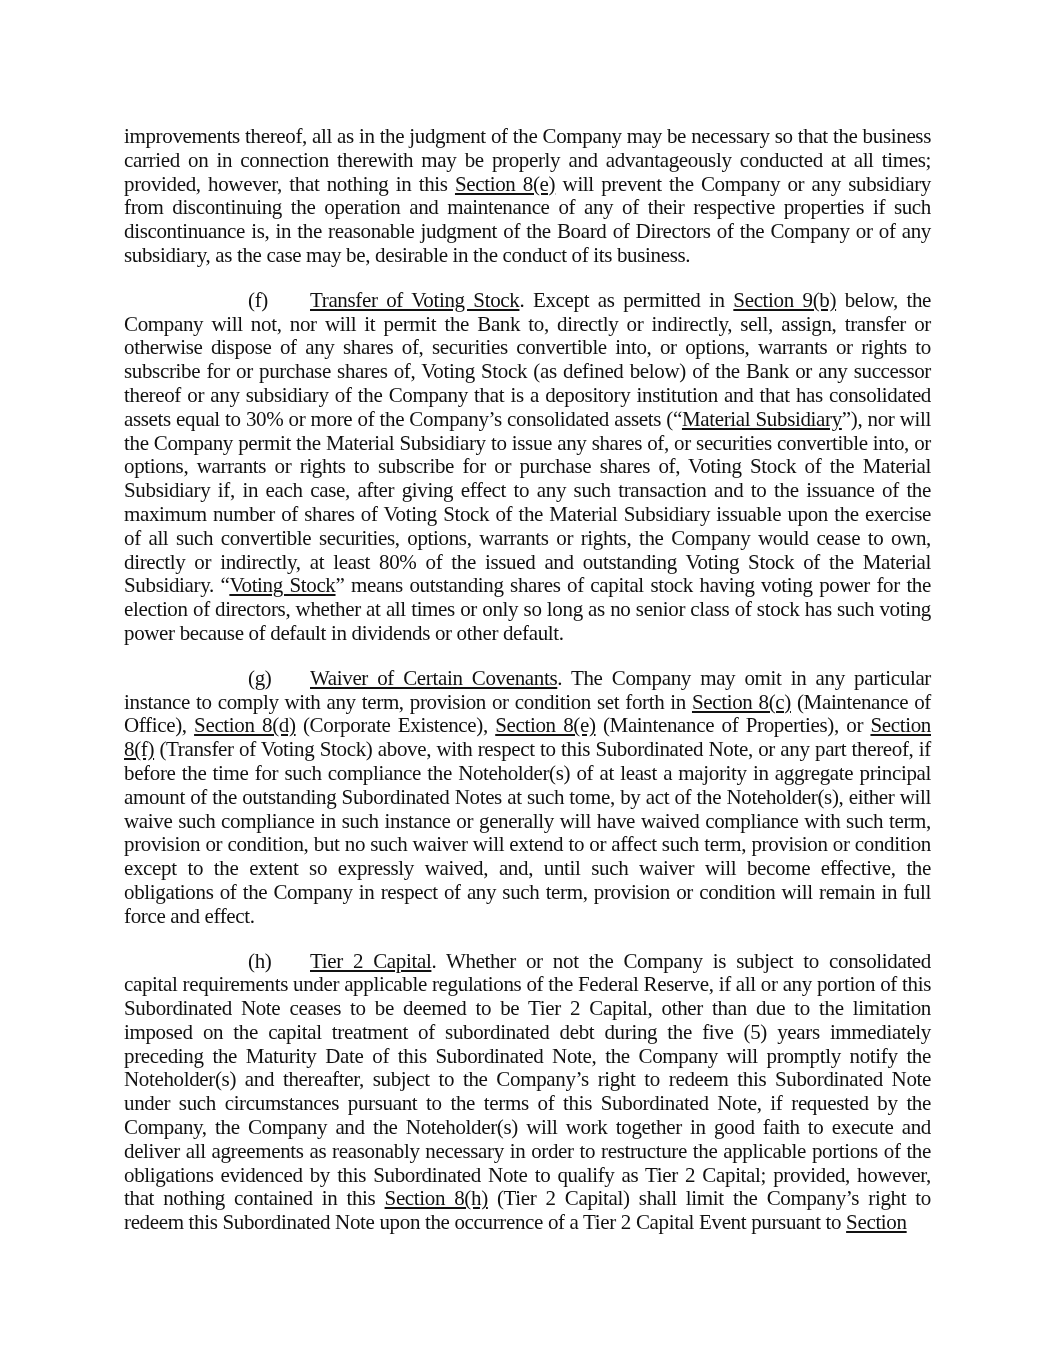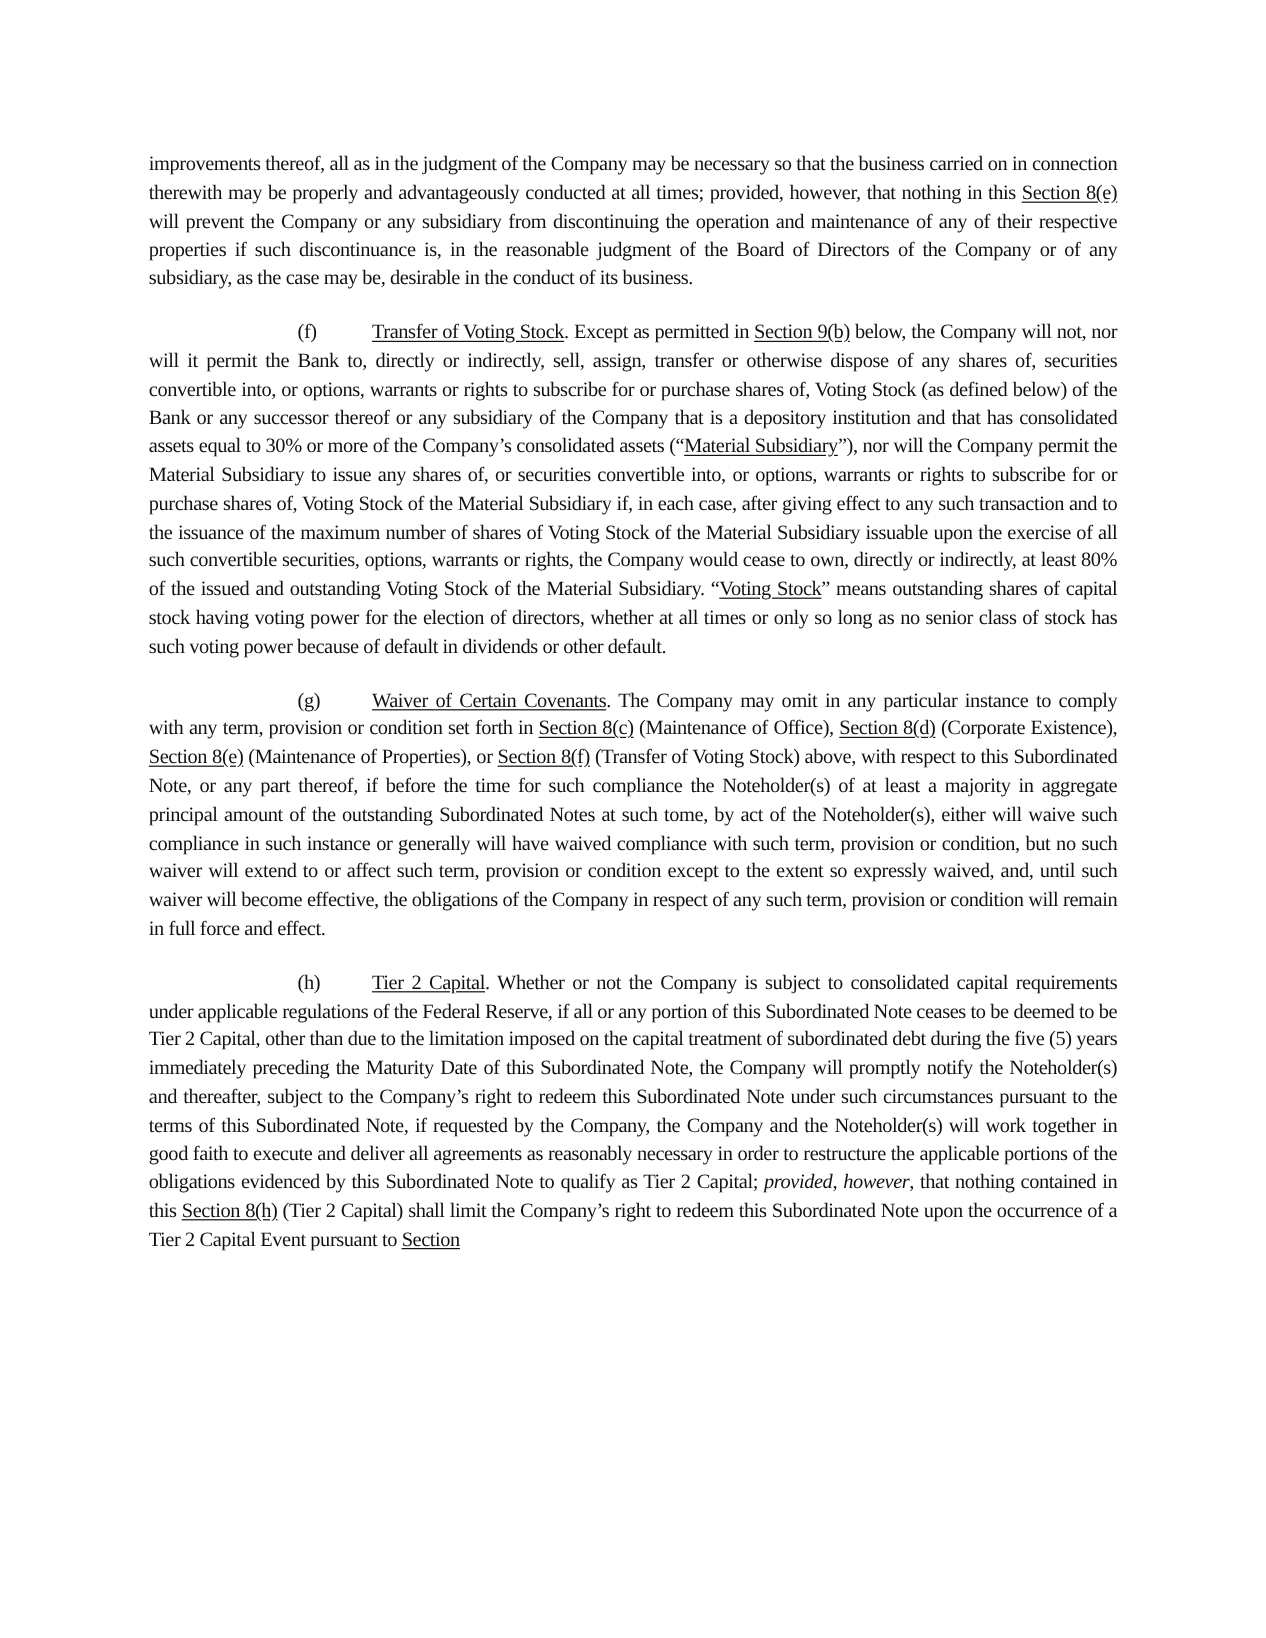--- a/index.html
+++ b/index.html
@@ -1,28 +1,28 @@
 <!DOCTYPE html>
 <html><head>
 <meta charset="utf-8">
 <style>
   html, body { margin:0; padding:0; background:#ffffff; }
   body { width:1055px; height:1365px; position:relative; overflow:hidden; }
   .page {
     position:absolute; left:124px; top:125px; width:807px;
     font-family:"Liberation Serif", "DejaVu Serif", serif;
-    font-size:17px; line-height:23.8px; color:#111;
+    font-size:21px; line-height:23.8px; color:#111;
     text-align:justify; letter-spacing:-0.35px; word-spacing:0px;
   }
   .para { margin:0 0 21px 0; }
   .para.first { margin-bottom:21px; }
   .indent { display:inline-block; width:124px; }
   .label { display:inline-block; width:62px; }
   .u { text-decoration:underline; text-underline-offset:2px; }
-  .i { font-style:italic; }
+  .i { }
 </style>
 </head>
 <body>
 
 <div class="page">
 
   <p class="para first"><span>improvements thereof, all as in the judgment of the Company may be necessary so that the business carried on in connection therewith may be properly and advantageously conducted at all times; provided, however, that nothing in this </span><span class="u">Section 8(e)</span><span> will prevent the Company or any subsidiary from discontinuing the operation and maintenance of any of their respective properties if such discontinuance is, in the reasonable judgment of the Board of Directors of the Company or of any subsidiary, as the case may be, desirable in the conduct of its business.</span></p>
 
   <p class="para"><span class="indent"></span><span class="label">(f)</span><span class="u">Transfer of Voting Stock</span><span>. Except as permitted in </span><span class="u">Section 9(b)</span><span> below, the Company will not, nor will it permit the Bank to, directly or indirectly, sell, assign, transfer or otherwise dispose of any shares of, securities convertible into, or options, warrants or rights to subscribe for or purchase shares of, Voting Stock (as defined below) of the Bank or any successor thereof or any subsidiary of the Company that is a depository institution and that has consolidated assets equal to 30% or more of the Company’s consolidated assets (“</span><span class="u">Material Subsidiary</span><span>”), nor will the Company permit the Material Subsidiary to issue any shares of, or securities convertible into, or options, warrants or rights to subscribe for or purchase shares of, Voting Stock of the Material Subsidiary if, in each case, after giving effect to any such transaction and to the issuance of the maximum number of shares of Voting Stock of the Material Subsidiary issuable upon the exercise of all such convertible securities, options, warrants or rights, the Company would cease to own, directly or indirectly, at least 80% of the issued and outstanding Voting Stock of the Material Subsidiary.  “</span><span class="u">Voting Stock</span><span>” means outstanding shares of capital stock having voting power for the election of directors, whether at all times or only so long as no senior class of stock has such voting power because of default in dividends or other default.</span></p>
 

